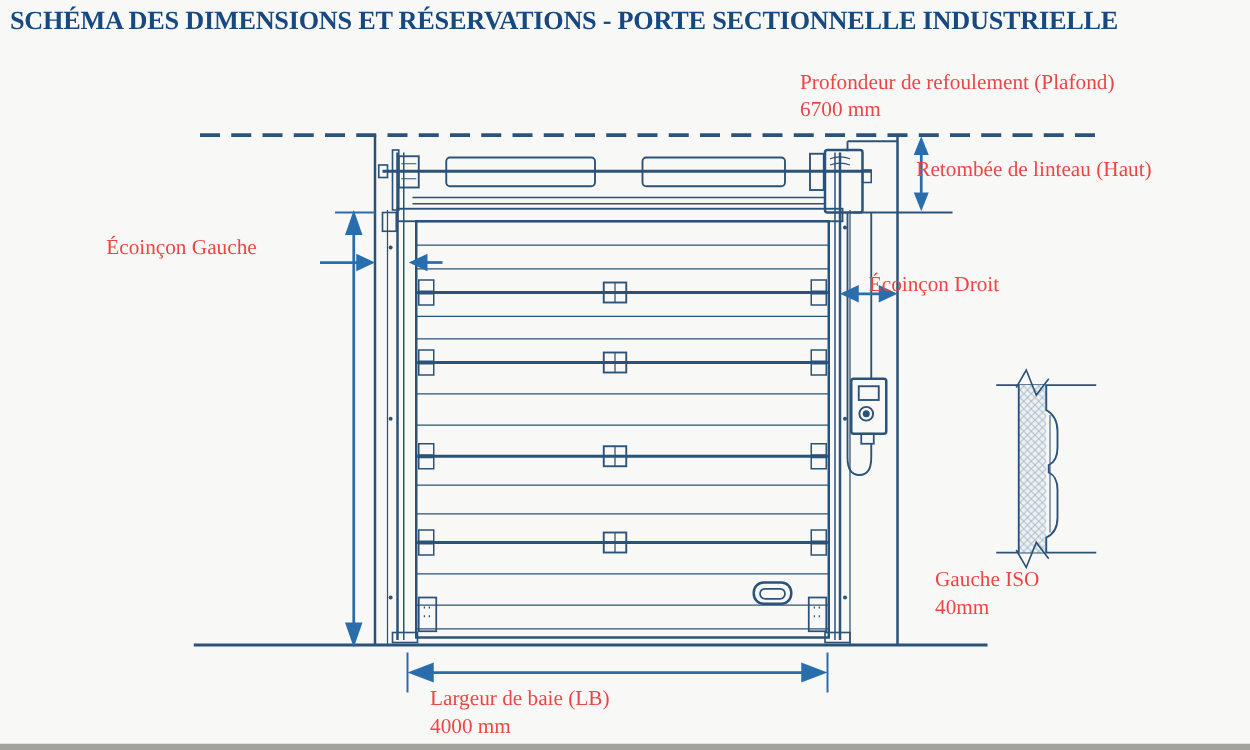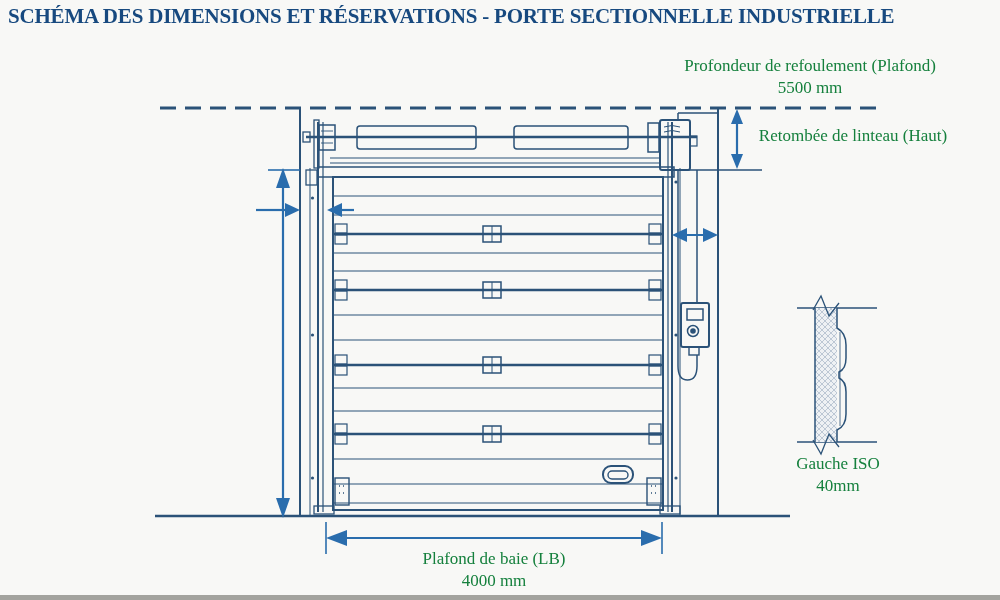--- a/index.html
+++ b/index.html
@@ -7,22 +7,22 @@
     position:relative;width:1000px;height:600px;overflow:hidden;
     background:#f8f8f6;
     font-family:Liberation Serif, serif;
   }
   #title{
     position:absolute;left:8px;top:4px;width:986px;
     font-size:21px;font-weight:bold;letter-spacing:-0.2px;
     color:#17497f;white-space:nowrap;
   }
   .dim-label{
-    position:absolute;text-align:center;
-    font-size:17px;line-height:22px;color:#15803d;
+    position:absolute;
+    font-size:17px;line-height:22px;color:#ef4444;
   }
   .dim-label div{white-space:nowrap;}
   #lbl-profondeur{left:640px;top:55px;width:340px;}
   #lbl-retombee{left:733px;top:125px;width:240px;}
   #lbl-eg{left:85px;top:187px;width:200px;}
   #lbl-ed{left:695px;top:217px;width:200px;}
   #lbl-hb{left:65px;top:341px;width:250px;}
   #lbl-lb{left:344px;top:548px;width:300px;}
   #lbl-iso{left:748px;top:453px;width:180px;}
   svg{position:absolute;left:0;top:0;}
@@ -219,36 +219,38 @@
 
       <path class="draw" stroke-width="1.3" fill="#f8f8f6" d="M813 310 L821 296 L829 316 L839 303"></path>
       <path class="draw" stroke-width="1.3" fill="#f8f8f6" d="M813 440 L821 454 L829 434 L839 447"></path>
     </g>
 
     <rect x="0" y="595" width="1000" height="5" fill="#a3a39e"></rect>
   </svg>
 
   <div class="dim-label" id="lbl-profondeur">
     <div>Profondeur de refoulement (Plafond)</div>
-    <div>5500 mm</div>
+    <div>6700 mm</div>
   </div>
 
   <div class="dim-label" id="lbl-retombee">
     <div>Retombée de linteau (Haut)</div>
   </div>
 
   <div class="dim-label" id="lbl-eg">
+    <div>Écoinçon Gauche</div>
   </div>
 
   <div class="dim-label" id="lbl-ed">
+    <div>Écoinçon Droit</div>
   </div>
 
 
   <div class="dim-label" id="lbl-lb">
-    <div>Plafond de baie (LB)</div>
+    <div>Largeur de baie (LB)</div>
     <div>4000 mm</div>
   </div>
 
   <div class="dim-label" id="lbl-iso">
     <div>Gauche ISO</div>
     <div>40mm</div>
   </div>
 
 </div>
 

